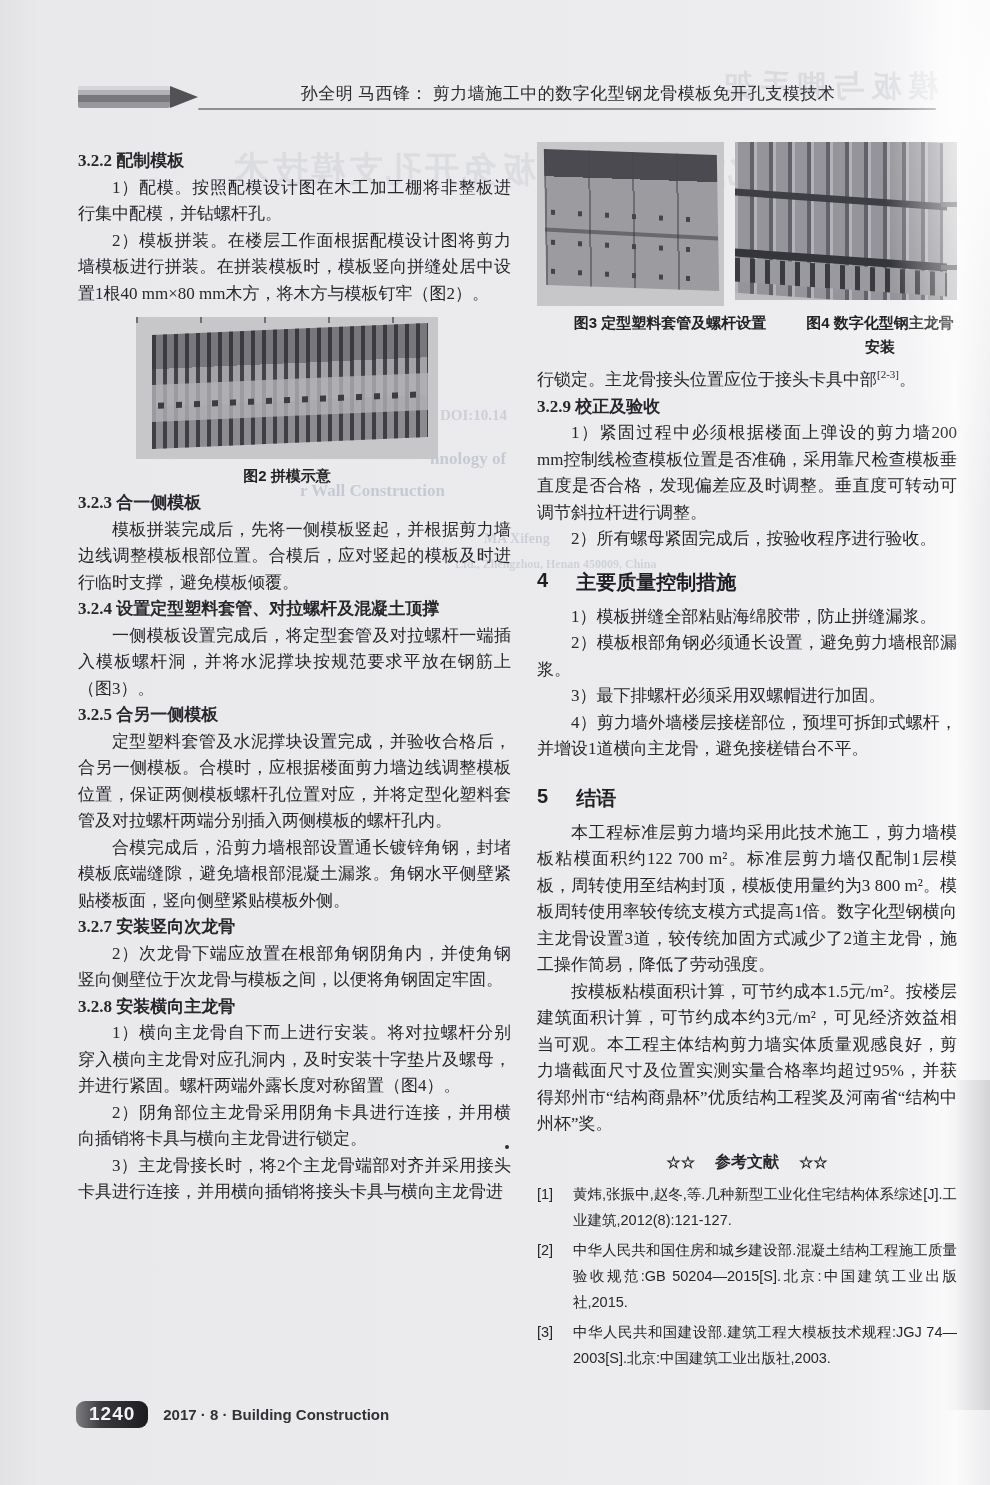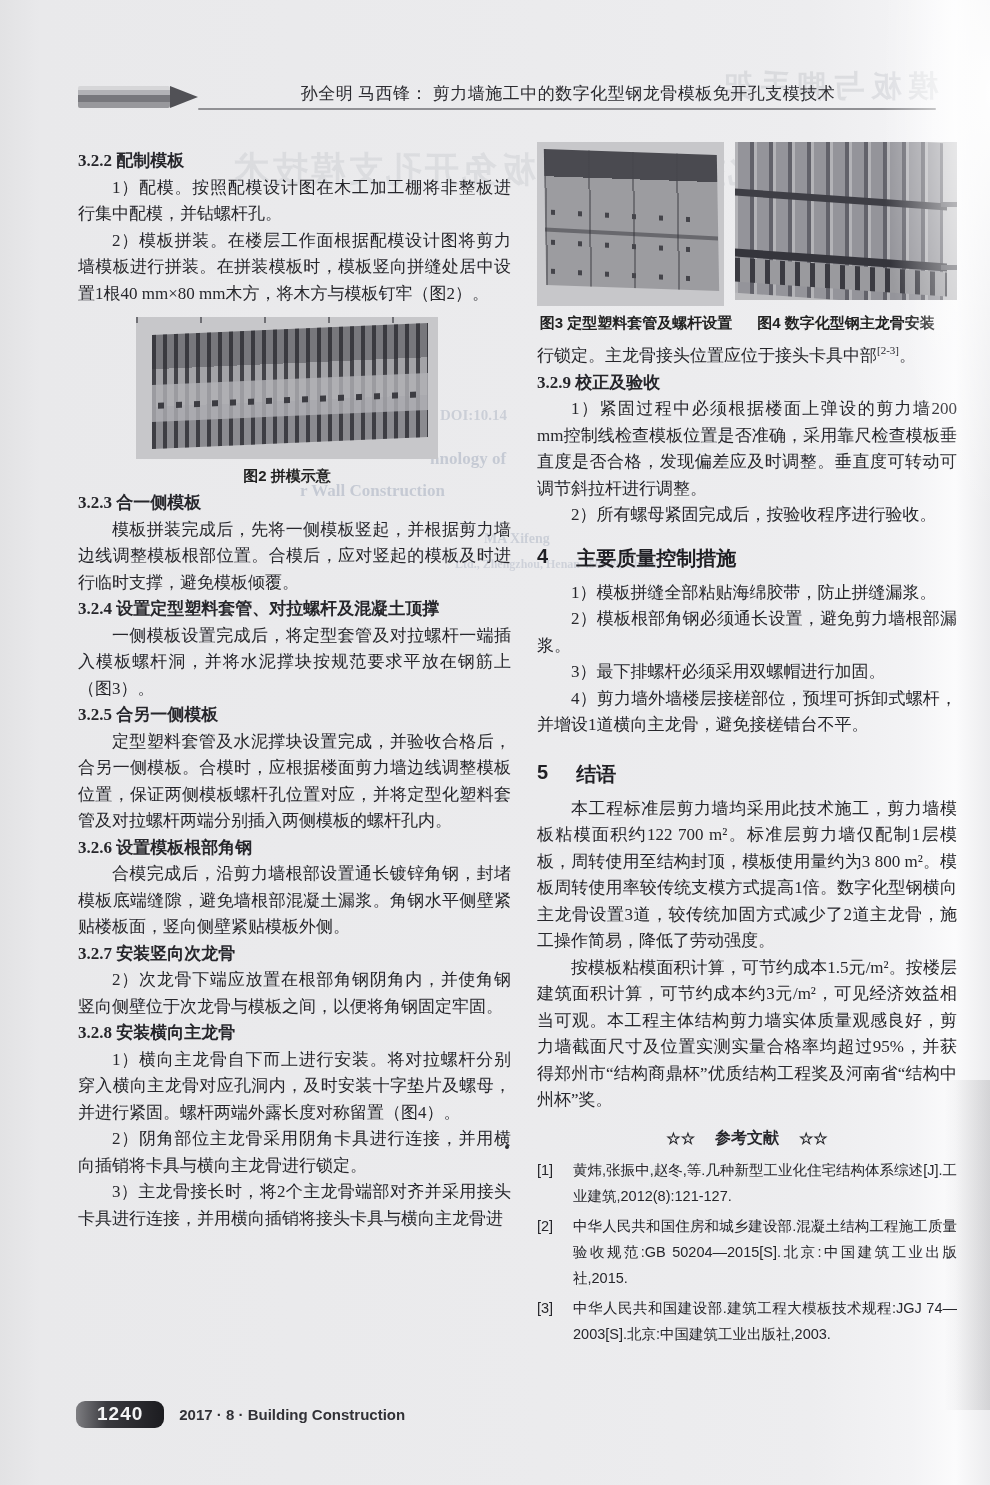--- a/index.html
+++ b/index.html
@@ -66,35 +66,35 @@
   .fig4-img{width:222px;height:158px;background:#bdbdc0;}
   .fig4-keels{position:absolute;left:0;top:-6px;right:14px;bottom:0;transform:skewY(4deg);
     background:repeating-linear-gradient(90deg,#b3b3b7 0 3px,#94949a 3px 15px,#62626a 15px 19px);}
   .fig4-band1{position:absolute;left:0;right:10px;top:34%;height:7px;transform:skewY(4deg);background:#3e3e45;}
   .fig4-band2{position:absolute;left:0;right:10px;top:72%;height:8px;transform:skewY(4deg);background:#35353c;}
   .fig4-slats{position:absolute;left:0;right:10px;top:78%;height:24px;transform:skewY(4deg);
     background:repeating-linear-gradient(90deg,#3a3a41 0 5px,#9a9a9e 5px 15px);}
   .fig4-bolt1,.fig4-bolt2{position:absolute;right:0;width:16px;height:5px;background:#55555c;}
   .fig4-bolt1{top:38%;} .fig4-bolt2{top:78%;}
   .cap-row{display:flex;margin-top:5px;}
-  .cap-row .caption{margin-top:0;}
+  .cap-row .caption{margin-top:0;margin-left:34px;}
   .cap3{width:198px;} .cap4{flex:1;}
 
   
   .ref-header{display:flex;justify-content:center;align-items:center;gap:20px;margin:14px 0 8px;
     font-family:"Liberation Sans",sans-serif;font-weight:bold;font-size:16px;}
   .ref-item{display:flex;font-family:"Liberation Sans",sans-serif;font-size:14.5px;line-height:26px;margin-top:4px;}
   .ref-num{width:36px;flex:none;}
   .ref-text{flex:1;text-align:justify;}
 
   
   .footer{position:absolute;left:76px;top:1401px;display:flex;align-items:center;gap:15px;}
   .page-badge{background:linear-gradient(90deg,#7d7d81 0,#3a3a3f 35%,#1c1c20 100%);
     color:#f4f4f5;font-family:"Liberation Sans",sans-serif;font-weight:bold;font-size:19px;
-    padding:2px 21px 3px;border-radius:9px;letter-spacing:1px;}
+    padding:2px 13px 3px;border-radius:9px;letter-spacing:1px;}
   .journal-line{font-family:"Liberation Sans",sans-serif;font-weight:bold;font-size:15px;color:#313136;}
 
   
   .bt{position:absolute;pointer-events:none;font-weight:bold;white-space:nowrap;}
   .bt-mirror{transform:scaleX(-1);}
   .bt-banner{top:66px;right:52px;font-family:"Liberation Sans",sans-serif;font-size:30px;
     letter-spacing:7px;color:#3c4654;opacity:.10;}
   .bt-title{top:146px;left:110px;width:850px;text-align:center;font-family:"Liberation Sans",sans-serif;
     font-size:35px;letter-spacing:3px;color:#3c4654;opacity:.08;}
   .bt-doi{top:407px;left:440px;font-size:15px;color:#5d6f8e;opacity:.22;}
@@ -142,21 +142,20 @@
       </div>
       <div class="caption">图2  拼模示意</div>
     </div>
 
     <p class="sub-head">3.2.3  合一侧模板</p>
     <p class="body">模板拼装完成后，先将一侧模板竖起，并根据剪力墙边线调整模板根部位置。合模后，应对竖起的模板及时进行临时支撑，避免模板倾覆。</p>
     <p class="sub-head">3.2.4  设置定型塑料套管、对拉螺杆及混凝土顶撑</p>
     <p class="body">一侧模板设置完成后，将定型套管及对拉螺杆一端插入模板螺杆洞，并将水泥撑块按规范要求平放在钢筋上（图3）。</p>
     <p class="sub-head">3.2.5  合另一侧模板</p>
     <p class="body">定型塑料套管及水泥撑块设置完成，并验收合格后，合另一侧模板。合模时，应根据楼面剪力墙边线调整模板位置，保证两侧模板螺杆孔位置对应，并将定型化塑料套管及对拉螺杆两端分别插入两侧模板的螺杆孔内。</p>
-    <p class="sub-head">3.2.6  设置模板根部角钢</p>
     <p class="body">合模完成后，沿剪力墙根部设置通长镀锌角钢，封堵模板底端缝隙，避免墙根部混凝土漏浆。角钢水平侧壁紧贴楼板面，竖向侧壁紧贴模板外侧。</p>
     <p class="sub-head">3.2.7  安装竖向次龙骨</p>
     <p class="body">2）次龙骨下端应放置在根部角钢阴角内，并使角钢竖向侧壁位于次龙骨与模板之间，以便将角钢固定牢固。</p>
     <p class="sub-head">3.2.8  安装横向主龙骨</p>
     <p class="body">1）横向主龙骨自下而上进行安装。将对拉螺杆分别穿入横向主龙骨对应孔洞内，及时安装十字垫片及螺母，并进行紧固。螺杆两端外露长度对称留置（图4）。</p>
     <p class="body">2）阴角部位主龙骨采用阴角卡具进行连接，并用横向插销将卡具与横向主龙骨进行锁定。</p>
     <p class="body">3）主龙骨接长时，将2个主龙骨端部对齐并采用接头卡具进行连接，并用横向插销将接头卡具与横向主龙骨进</p>
   </div>
 
   <div class="col col-right">

